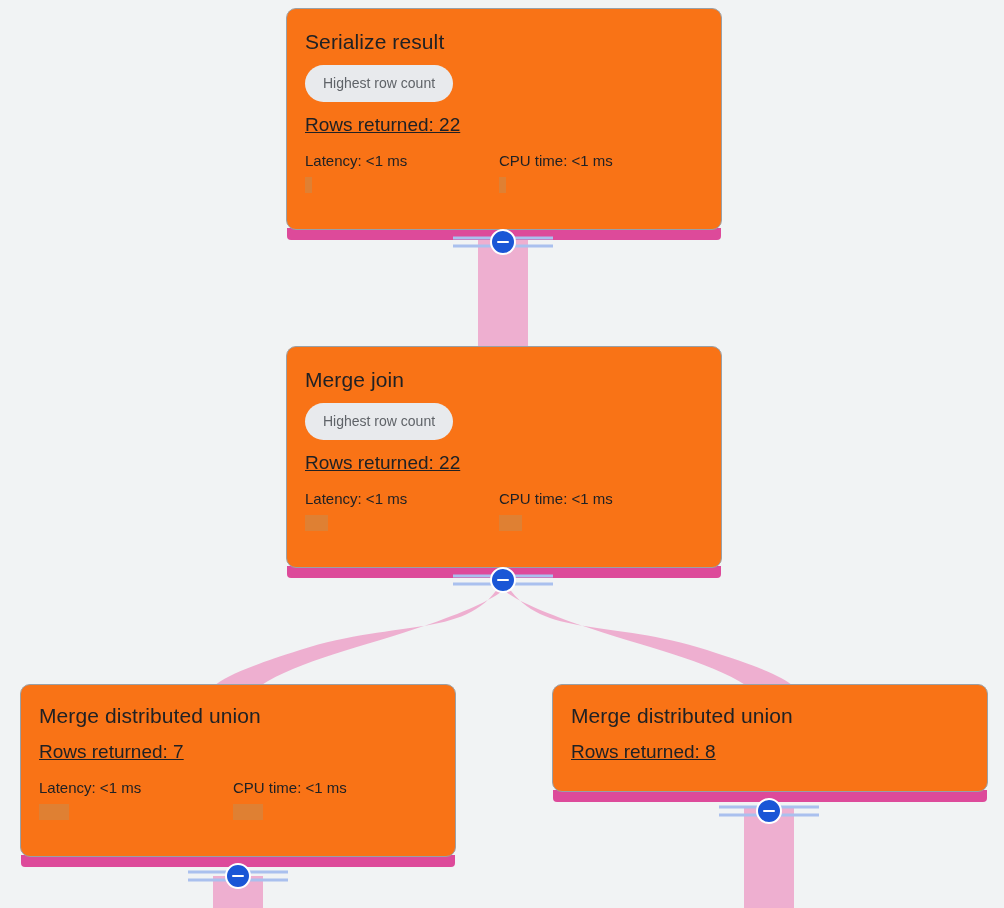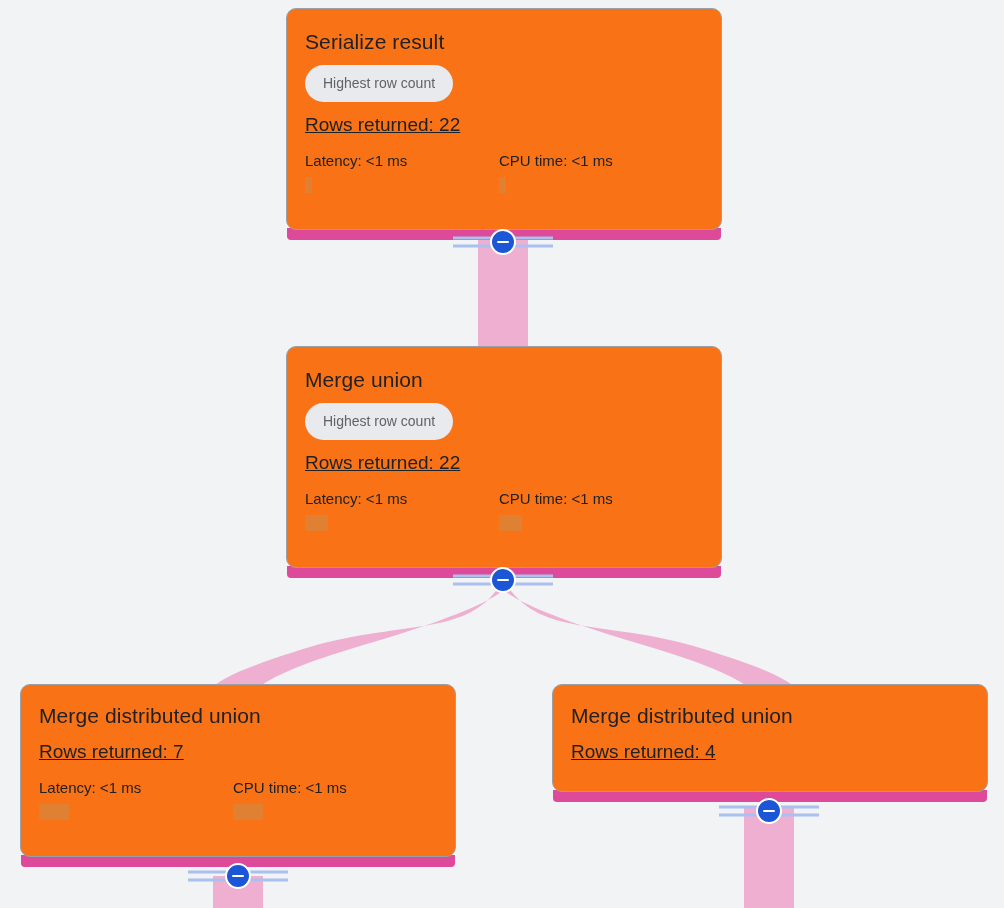--- a/index.html
+++ b/index.html
@@ -184,21 +184,21 @@
     <svg class="rails" viewBox="0 0 100 30" xmlns="http://www.w3.org/2000/svg">
       <line x1="0" y1="11" x2="100" y2="11" stroke="#aac0ee" stroke-width="3"></line>
       <line x1="0" y1="19" x2="100" y2="19" stroke="#aac0ee" stroke-width="3"></line>
     </svg>
     <div class="knob"></div>
   </div>
 
   <div class="node-footer" style="left:287px; top:566px; width:434px; height:12px;"></div>
 
   <div class="node" style="left:286px; top:346px; width:436px; height:222px;">
-    <div class="node-title">Merge union</div>
+    <div class="node-title">Merge join</div>
     <div class="chip">Highest row count</div>
     <div class="rows-line">Rows returned: 22</div>
     <div class="metrics">
       <div class="metric metric-latency">
         <div class="metric-label">Latency: &lt;1 ms</div>
         <div class="metric-bar" style="width:23px;"></div>
       </div>
       <div class="metric">
         <div class="metric-label">CPU time: &lt;1 ms</div>
         <div class="metric-bar" style="width:23px;"></div>
@@ -236,21 +236,21 @@
       <line x1="0" y1="11" x2="100" y2="11" stroke="#aac0ee" stroke-width="3"></line>
       <line x1="0" y1="19" x2="100" y2="19" stroke="#aac0ee" stroke-width="3"></line>
     </svg>
     <div class="knob"></div>
   </div>
 
   <div class="node-footer" style="left:553px; top:790px; width:434px; height:12px;"></div>
 
   <div class="node" style="left:552px; top:684px; width:436px; height:108px; padding-top:18px;">
     <div class="node-title">Merge distributed union</div>
-    <div class="rows-line">Rows returned: 4</div>
+    <div class="rows-line">Rows returned: 8</div>
   </div>
 
   <div class="toggle" style="left:719px; top:796px;">
     <svg class="rails" viewBox="0 0 100 30" xmlns="http://www.w3.org/2000/svg">
       <line x1="0" y1="11" x2="100" y2="11" stroke="#aac0ee" stroke-width="3"></line>
       <line x1="0" y1="19" x2="100" y2="19" stroke="#aac0ee" stroke-width="3"></line>
     </svg>
     <div class="knob"></div>
   </div>
 

